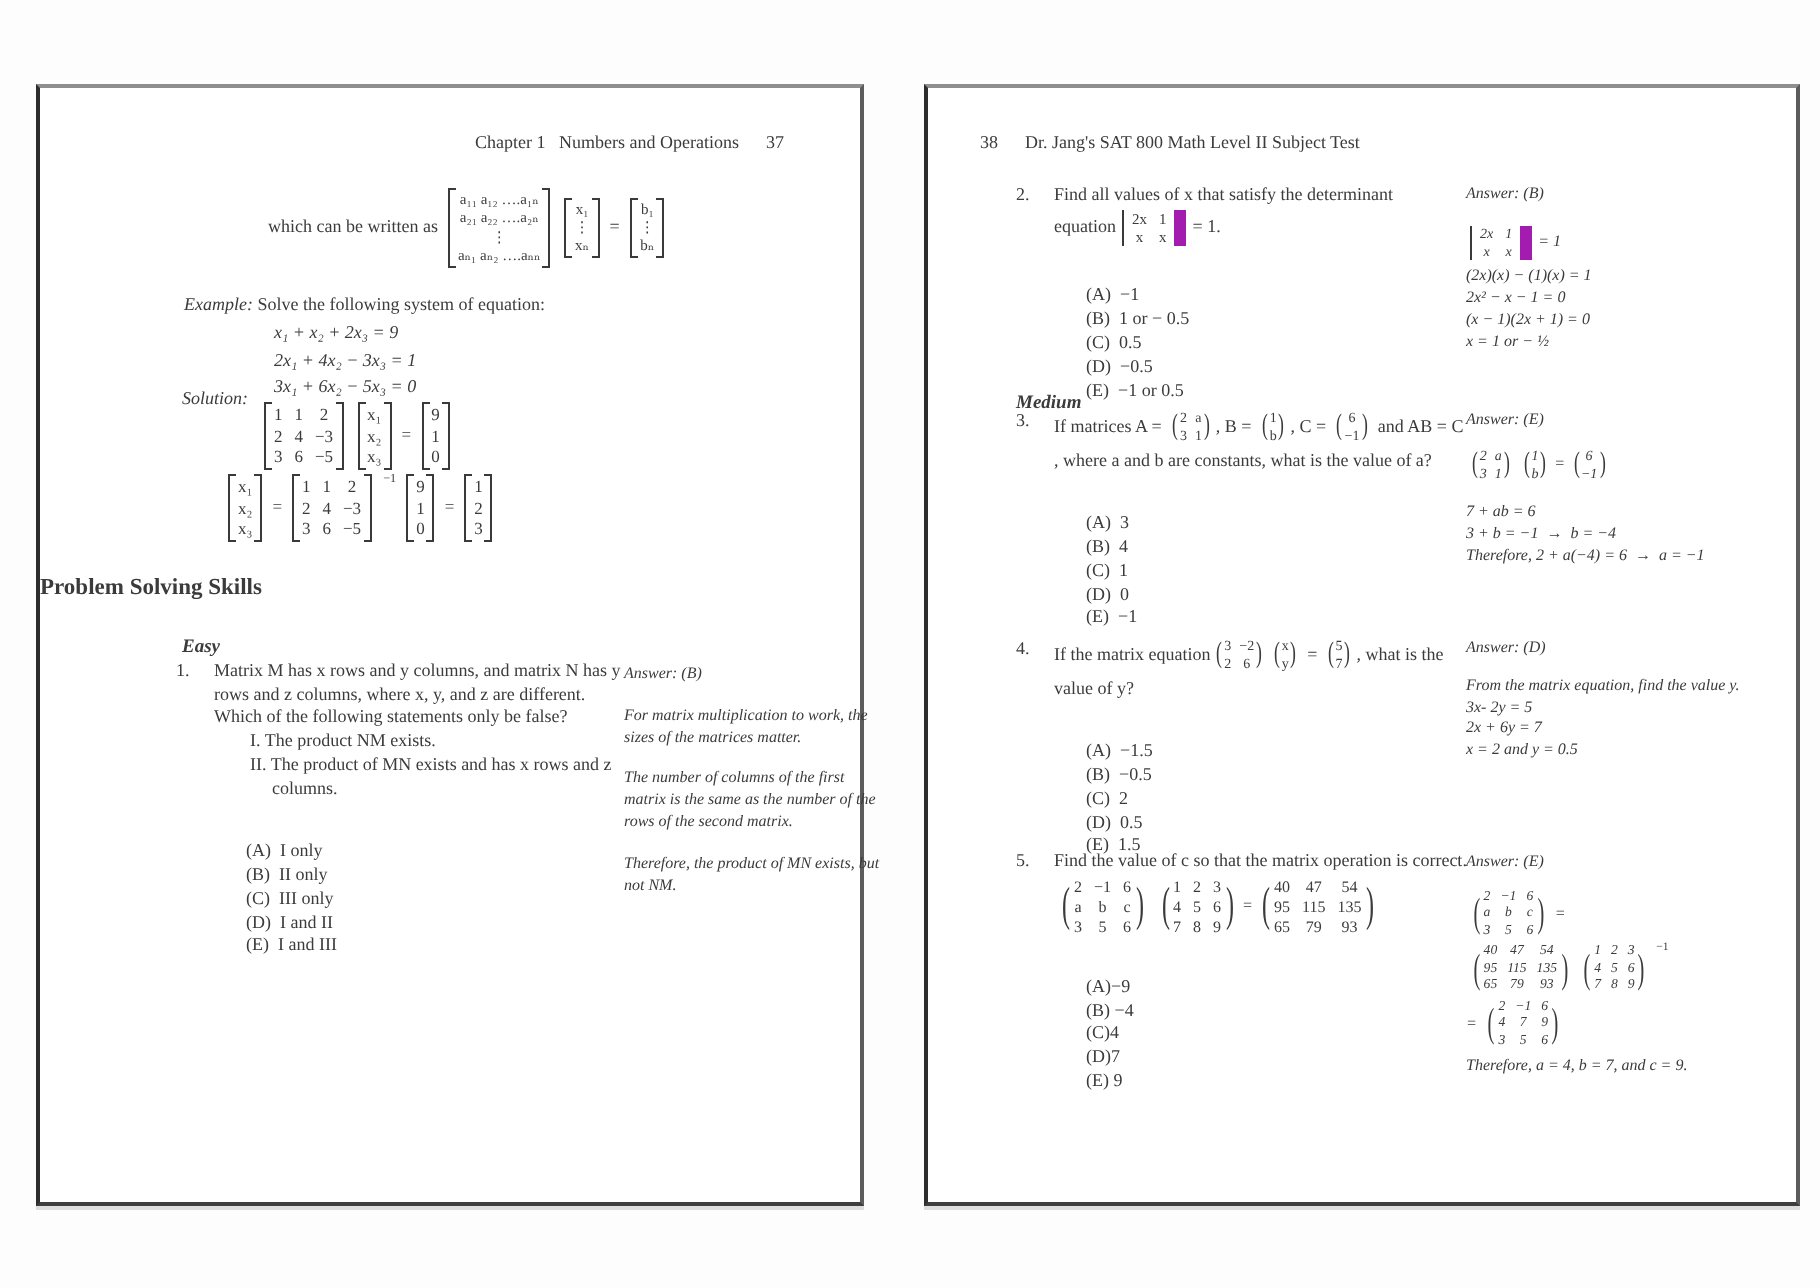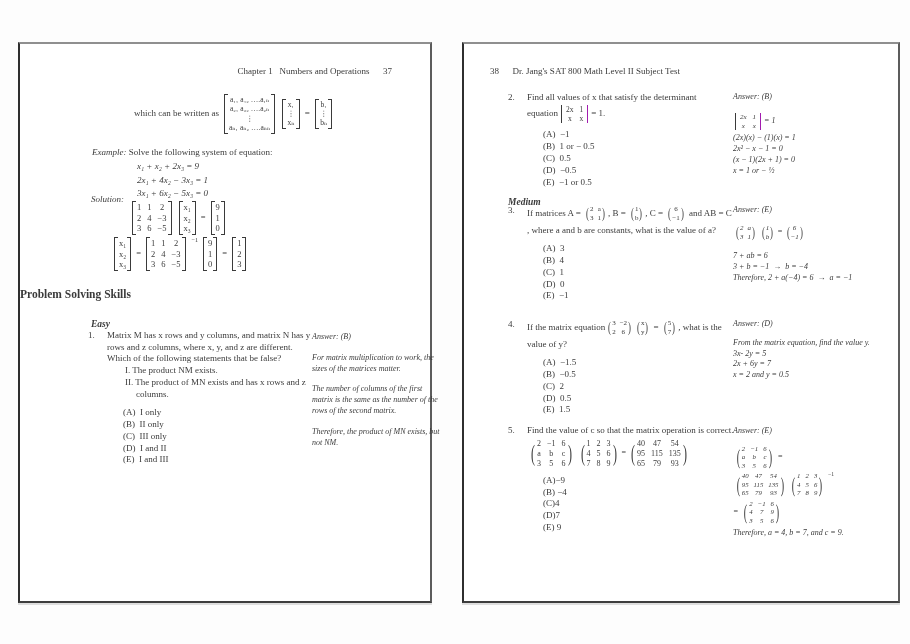--- a/index.html
+++ b/index.html
@@ -18,38 +18,38 @@
   .b{font-weight:bold;}
   .center{width:100%;}
   
   .mat{display:inline-flex;align-items:center;position:relative;vertical-align:middle;}
   .mgrid{display:inline-grid;column-gap:6px;align-items:center;justify-items:center;line-height:1.25;}
   .mcell{white-space:pre;text-align:center;}
   .bm{padding:1px 5px;margin:0 2px;}
   .bm::before,.bm::after{content:"";position:absolute;top:0;bottom:0;width:3px;border:1px solid #3a3a3a;}
   .bm::before{left:0;border-right:none;}
   .bm::after{right:0;border-left:none;}
-  .dm{padding:0 4px;margin:0 2px;border-left:1px solid #3a3a3a;border-right:1px solid #a21caf;}
+  .dm{padding:0 4px;margin:0 2px;border-left:1px solid #3a3a3a;border-right:6px solid #a21caf;}
   .pm{padding:0 1px;margin:0 1px;}
   .pm::before{content:"(";}
   .pm::after{content:")";}
   .pm::before,.pm::after{font-weight:400;font-style:normal;}
   .p2::before,.p2::after{font-size:210%;line-height:.72;transform:scaleX(.6);}
   .p3::before,.p3::after{font-size:300%;line-height:.72;transform:scaleX(.5);}
   .mexp{font-size:72%;align-self:flex-start;line-height:1;margin-left:1px;font-style:normal;}
   .f85{font-size:8.5px;}
   .f8{font-size:8px;}
   .f75{font-size:7.5px;}
   .f7{font-size:7px;}
   .f68{font-size:6.8px;}
   
   .qrow{display:flex;align-items:flex-start;}
   .qnum{width:19px;flex-shrink:0;}
   .qbody{flex:1;}
-  .choices{margin-left:16px;margin-top:6px;}
+  .choices{margin-left:16px;margin-top:19px;}
   .choices>div{white-space:pre;line-height:1.32;}
   .items{margin-left:9px;}
   .items>div{padding-left:20px;text-indent:-11px;line-height:1.33;}
   .ans{font-style:italic;font-size:8px;line-height:1.35;}
   .ans .steps>div{white-space:pre-wrap;}
   .mt8{margin-top:8px;}
   .mt10{margin-top:10px;}
   .mt3{margin-top:3px;}
   .nowrap{white-space:nowrap;}
   .eqs>div{line-height:1.5;}
@@ -171,21 +171,21 @@
       </span>
   </div>
 
   <div class="abs b center" style="top:243px;left:0;font-size:11.5px;">Problem Solving Skills</div>
 
   <div class="abs b it" style="top:274px;left:71px;font-size:9.5px;">Easy</div>
 
   <div class="abs qrow" style="top:286px;left:68px;width:226px;">
     <div class="qnum">1.</div>
     <div class="qbody">
-      <div>Matrix M has x rows and y columns, and matrix N has y rows and z columns, where x, y, and z are different. Which of the following statements that be false?</div>
+      <div>Matrix M has x rows and y columns, and matrix N has y rows and z columns, where x, y, and z are different. Which of the following statements only be false?</div>
       <div class="items">
         <div>I. The product NM exists.</div>
         <div>II. The product of MN exists and has x rows and z columns.</div>
       </div>
       <div class="choices">
         <div>(A)  I only</div>
         <div>(B)  II only</div>
         <div>(C)  III only</div>
         <div>(D)  I and II</div>
         <div>(E)  I and III</div>

